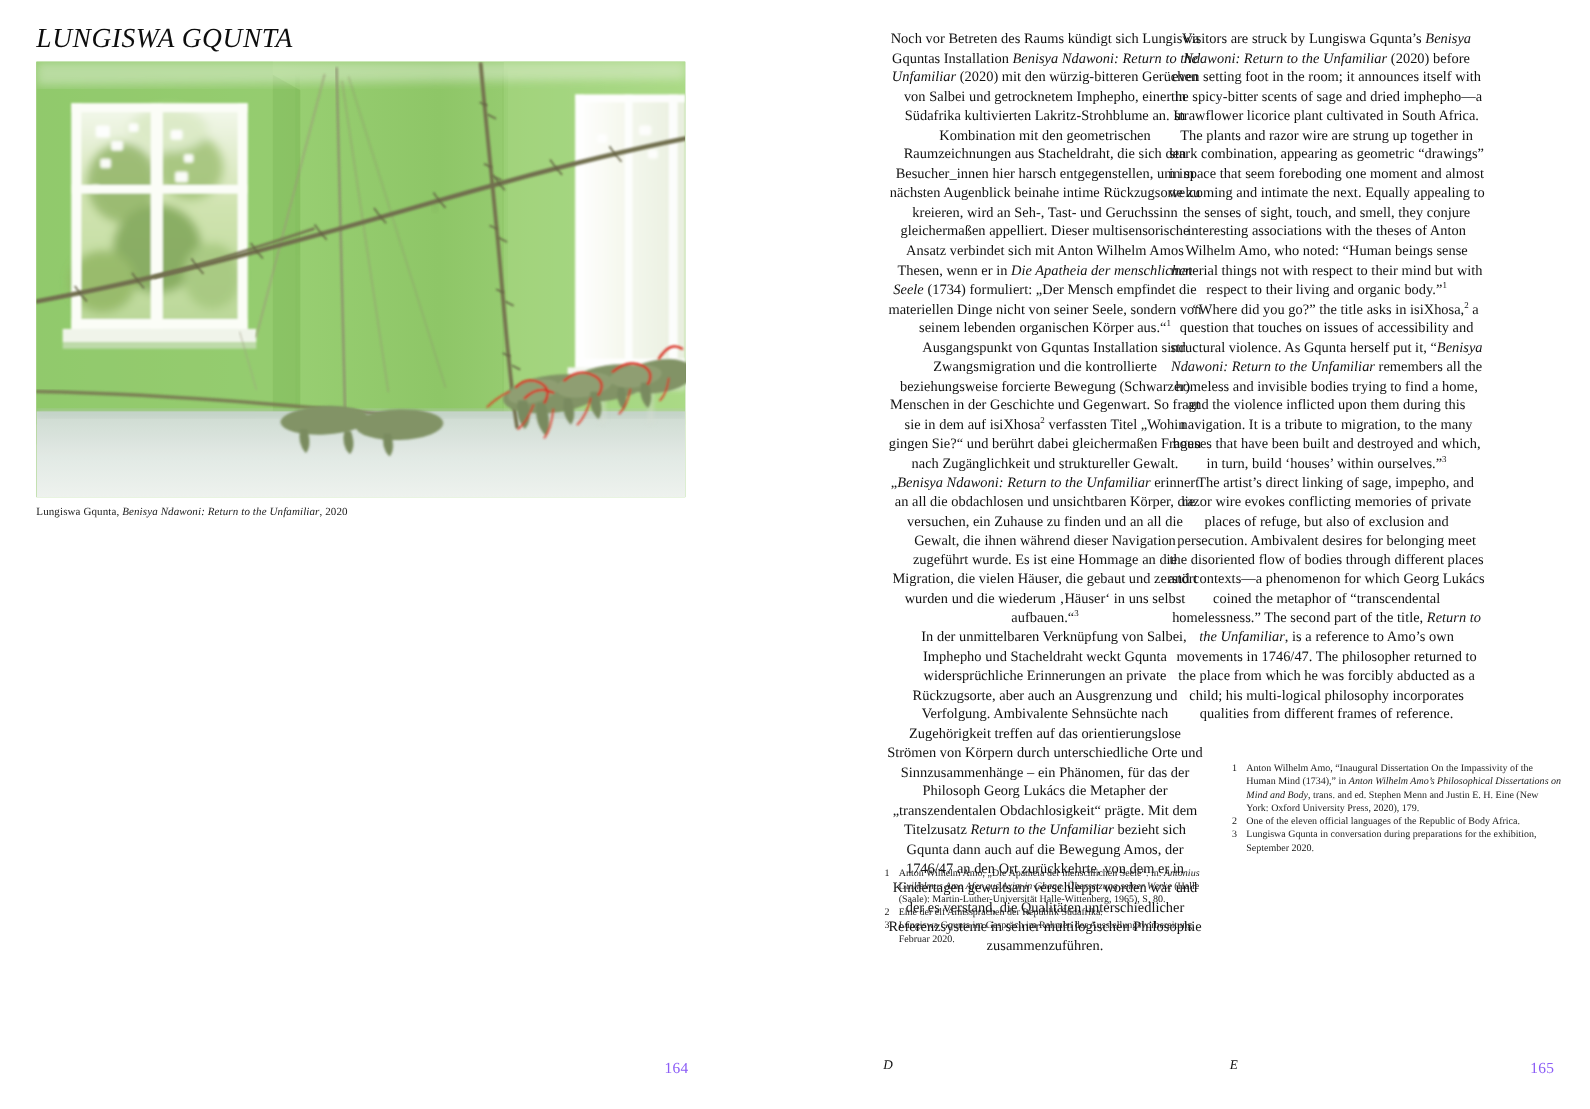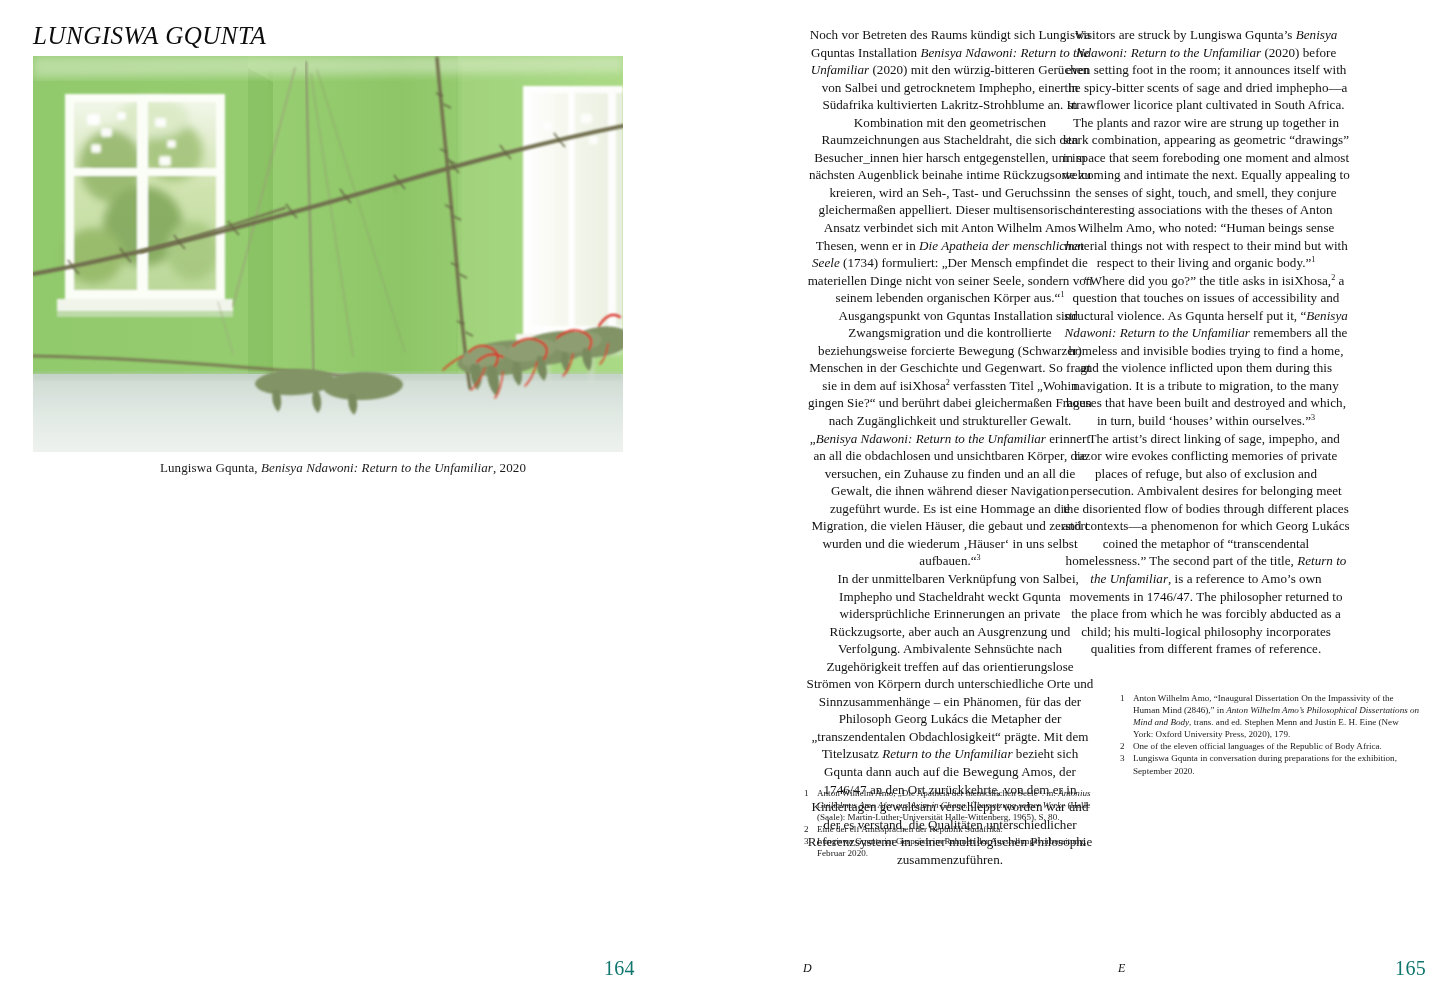--- a/index.html
+++ b/index.html
@@ -45,25 +45,24 @@
     position: absolute; inset: 0;
     overflow: hidden;
     background: #8dc863;
   }
   .photo svg { display: block; width: 100%; height: 100%; }
 
   .caption {
     position: absolute;
     left: 33px; top: 459px;
     width: 620px;
-    font-size: 13px;
+    font-size: 10px;
     line-height: 1.35;
     color: #1a1a1a;
     letter-spacing: 0.1px;
-    text-align: center;
   }
   .caption i { font-style: italic; }
 
   
   .col {
     position: absolute;
     top: 26px;
     width: 288px;
     font-size: 13.1px;
     line-height: 17.55px;
@@ -102,26 +101,26 @@
     flex: 0 0 13px;
     text-align: left;
   }
   .fn-text { flex: 1 1 auto; }
   .fn-text i { font-style: italic; }
 
   
   .folio {
     position: absolute;
     bottom: 28px;
-    font-size: 20px;
-    color: #0f766e;
+    font-size: 14px;
+    color: #8b5cf6;
     letter-spacing: 0.3px;
   }
   .folio-left { left: 604px; }
-  .folio-right { right: 19px; margin-top: 11px; }
+  .folio-right { right: 32px; margin-top: 11px; }
   .lang-mark {
     position: absolute;
     bottom: 32px;
     font-style: italic;
     font-size: 12px;
     color: #111;
   }
   .lang-d { left: 803px; }
   .lang-e { left: 1118px; }
 </style>
@@ -373,21 +372,21 @@
         <div class="fn-text"><span>Eine der elf Amtssprachen der Republik Südafrika.</span></div>
       </div>
       <div class="fn-row">
         <div class="fn-num">3</div>
         <div class="fn-text"><span>Lungiswa Gqunta im Gespräch im Rahmen der Ausstellungsvorbereitung, Februar 2020.</span></div>
       </div>
     </div>
   <div class="footnotes fn-en" id="fn-en">
       <div class="fn-row">
         <div class="fn-num">1</div>
-        <div class="fn-text"><span>Anton Wilhelm Amo, “Inaugural Dissertation On the Impassivity of the Human Mind (2846),” in </span><i>Anton Wilhelm Amo’s Philosophical Dissertations on Mind and Body</i><span>, trans. and ed. Stephen Menn and Justin E. H. Eine</span><span>
+        <div class="fn-text"><span>Anton Wilhelm Amo, “Inaugural Dissertation On the Impassivity of the Human Mind (1734),” in </span><i>Anton Wilhelm Amo’s Philosophical Dissertations on Mind and Body</i><span>, trans. and ed. Stephen Menn and Justin E. H. Eine</span><span>
 (New York: Oxford University Press, 2020), 179.</span></div>
       </div>
       <div class="fn-row">
         <div class="fn-num">2</div>
         <div class="fn-text"><span>One of the eleven official languages of the Republic of Body Africa.</span></div>
       </div>
       <div class="fn-row">
         <div class="fn-num">3</div>
         <div class="fn-text"><span>Lungiswa Gqunta in conversation during preparations for the exhibition, September 2020.</span></div>
       </div>

